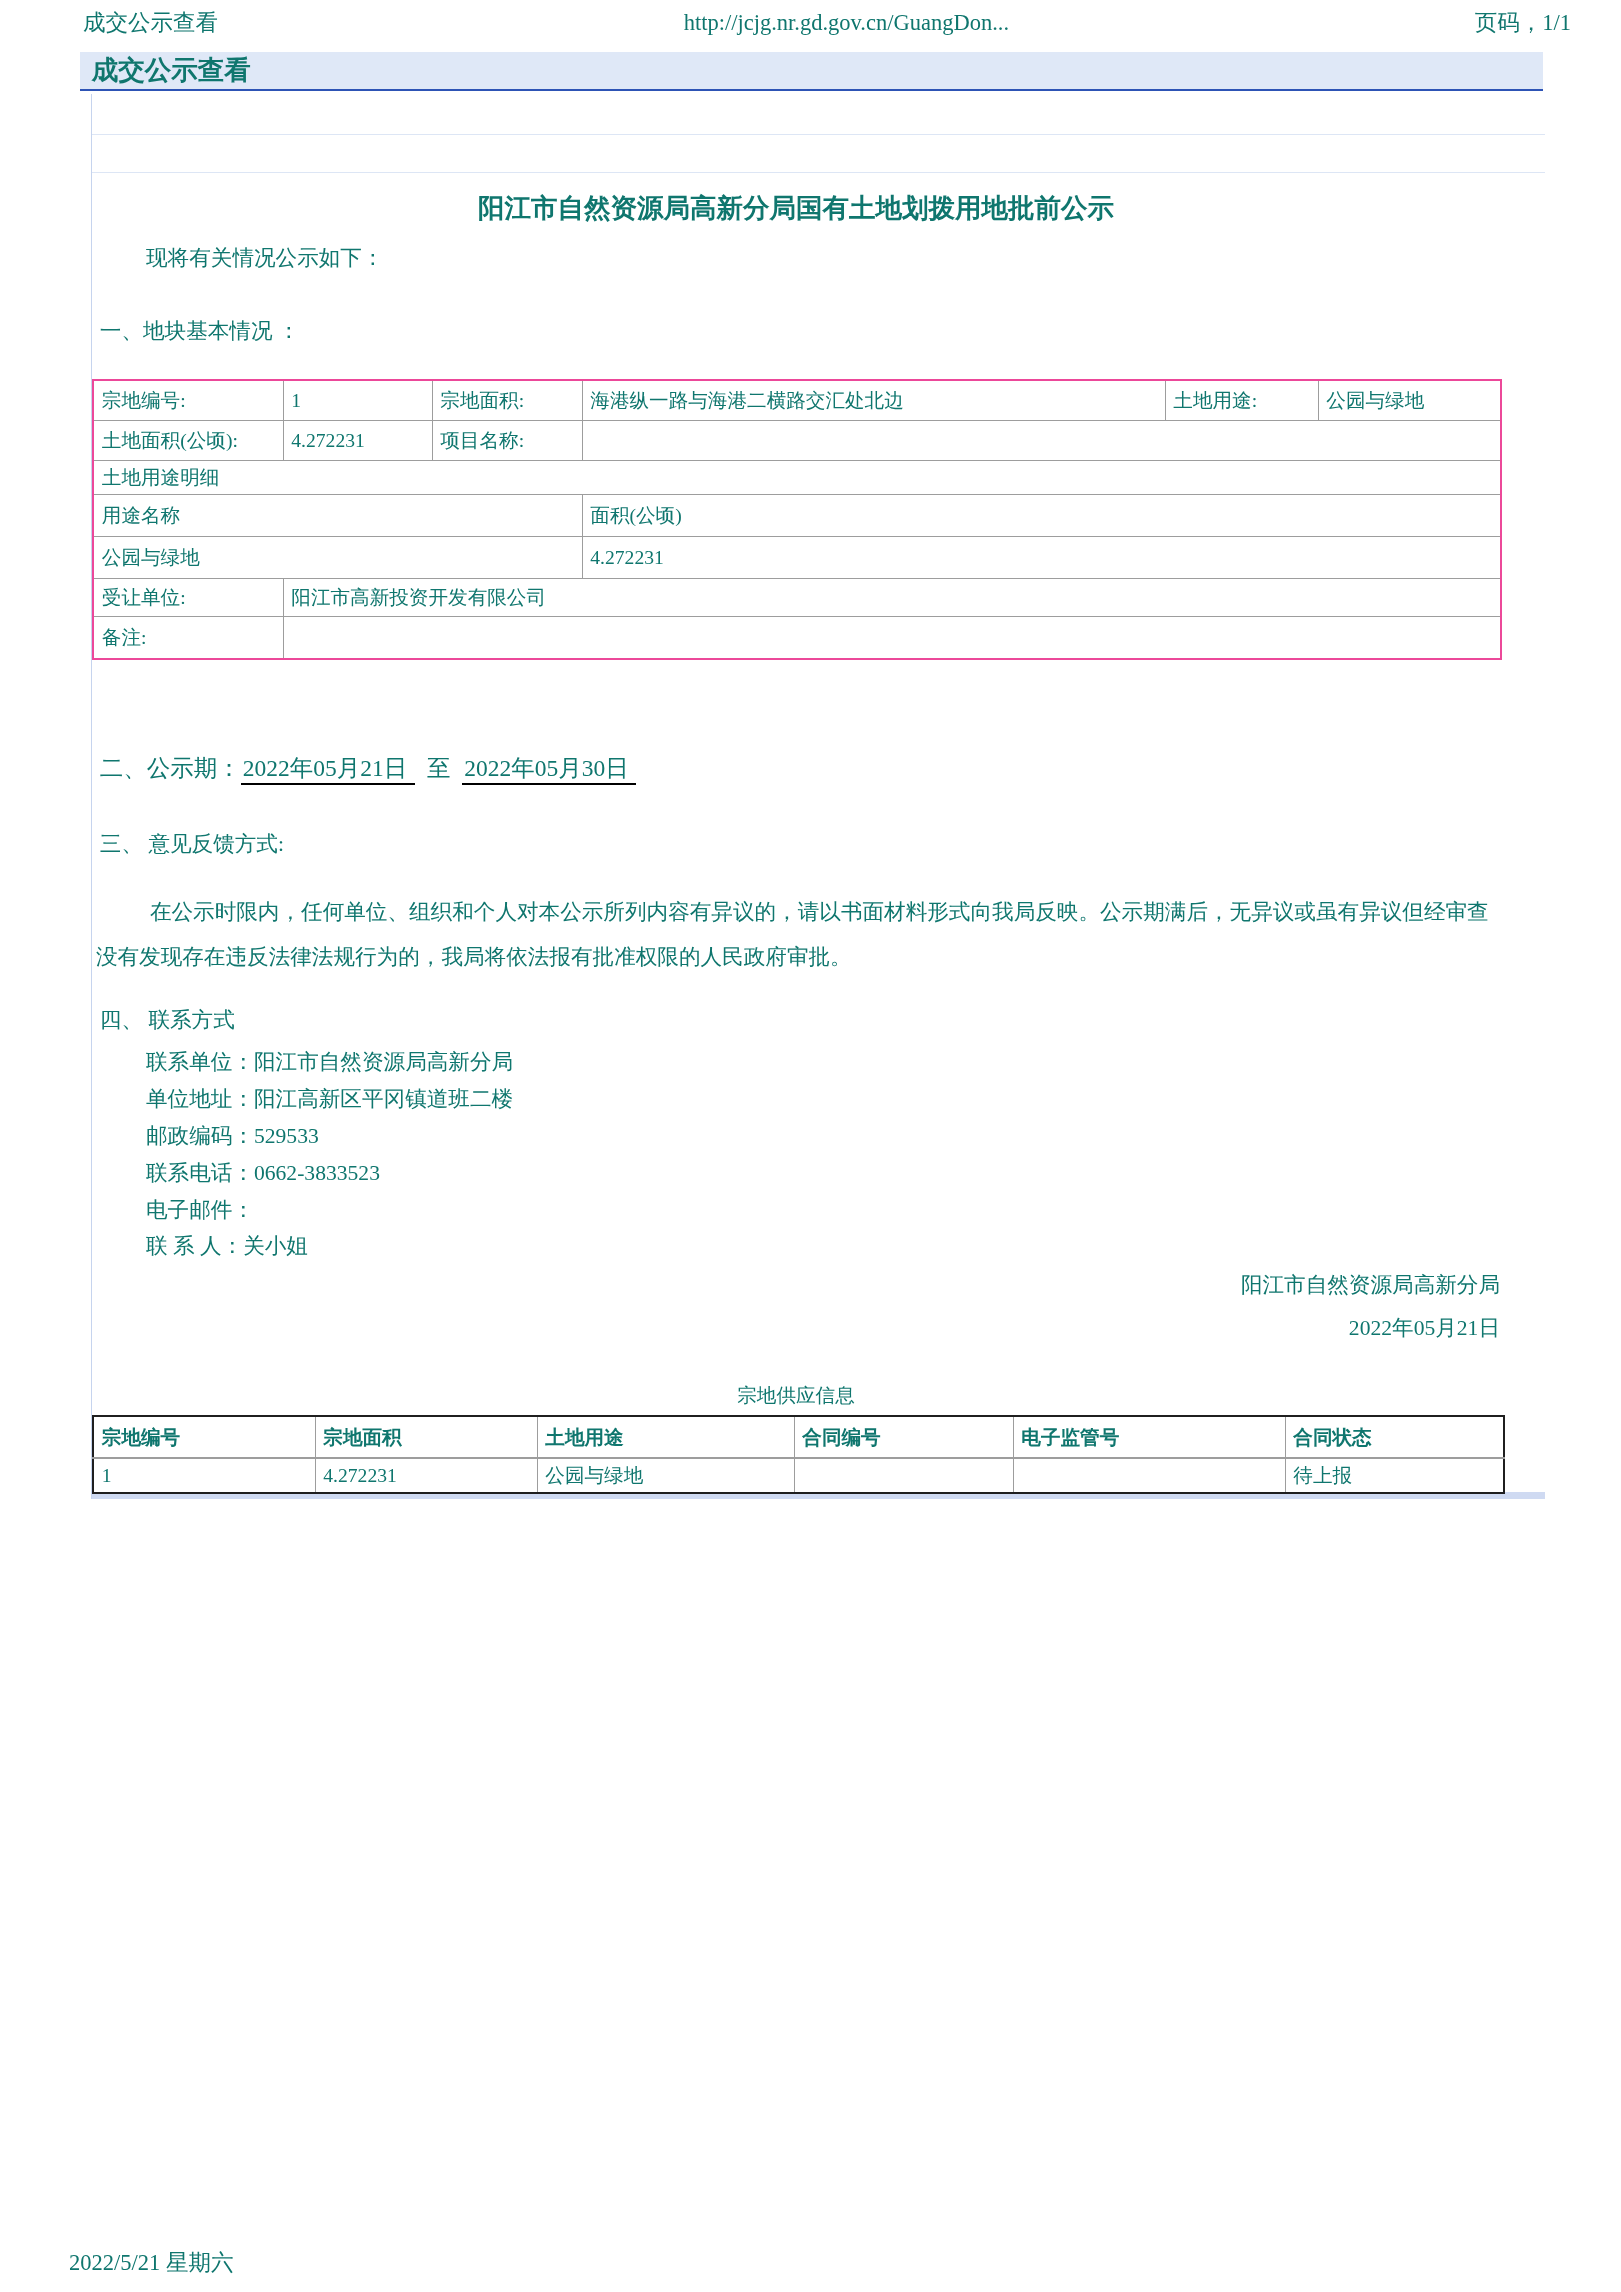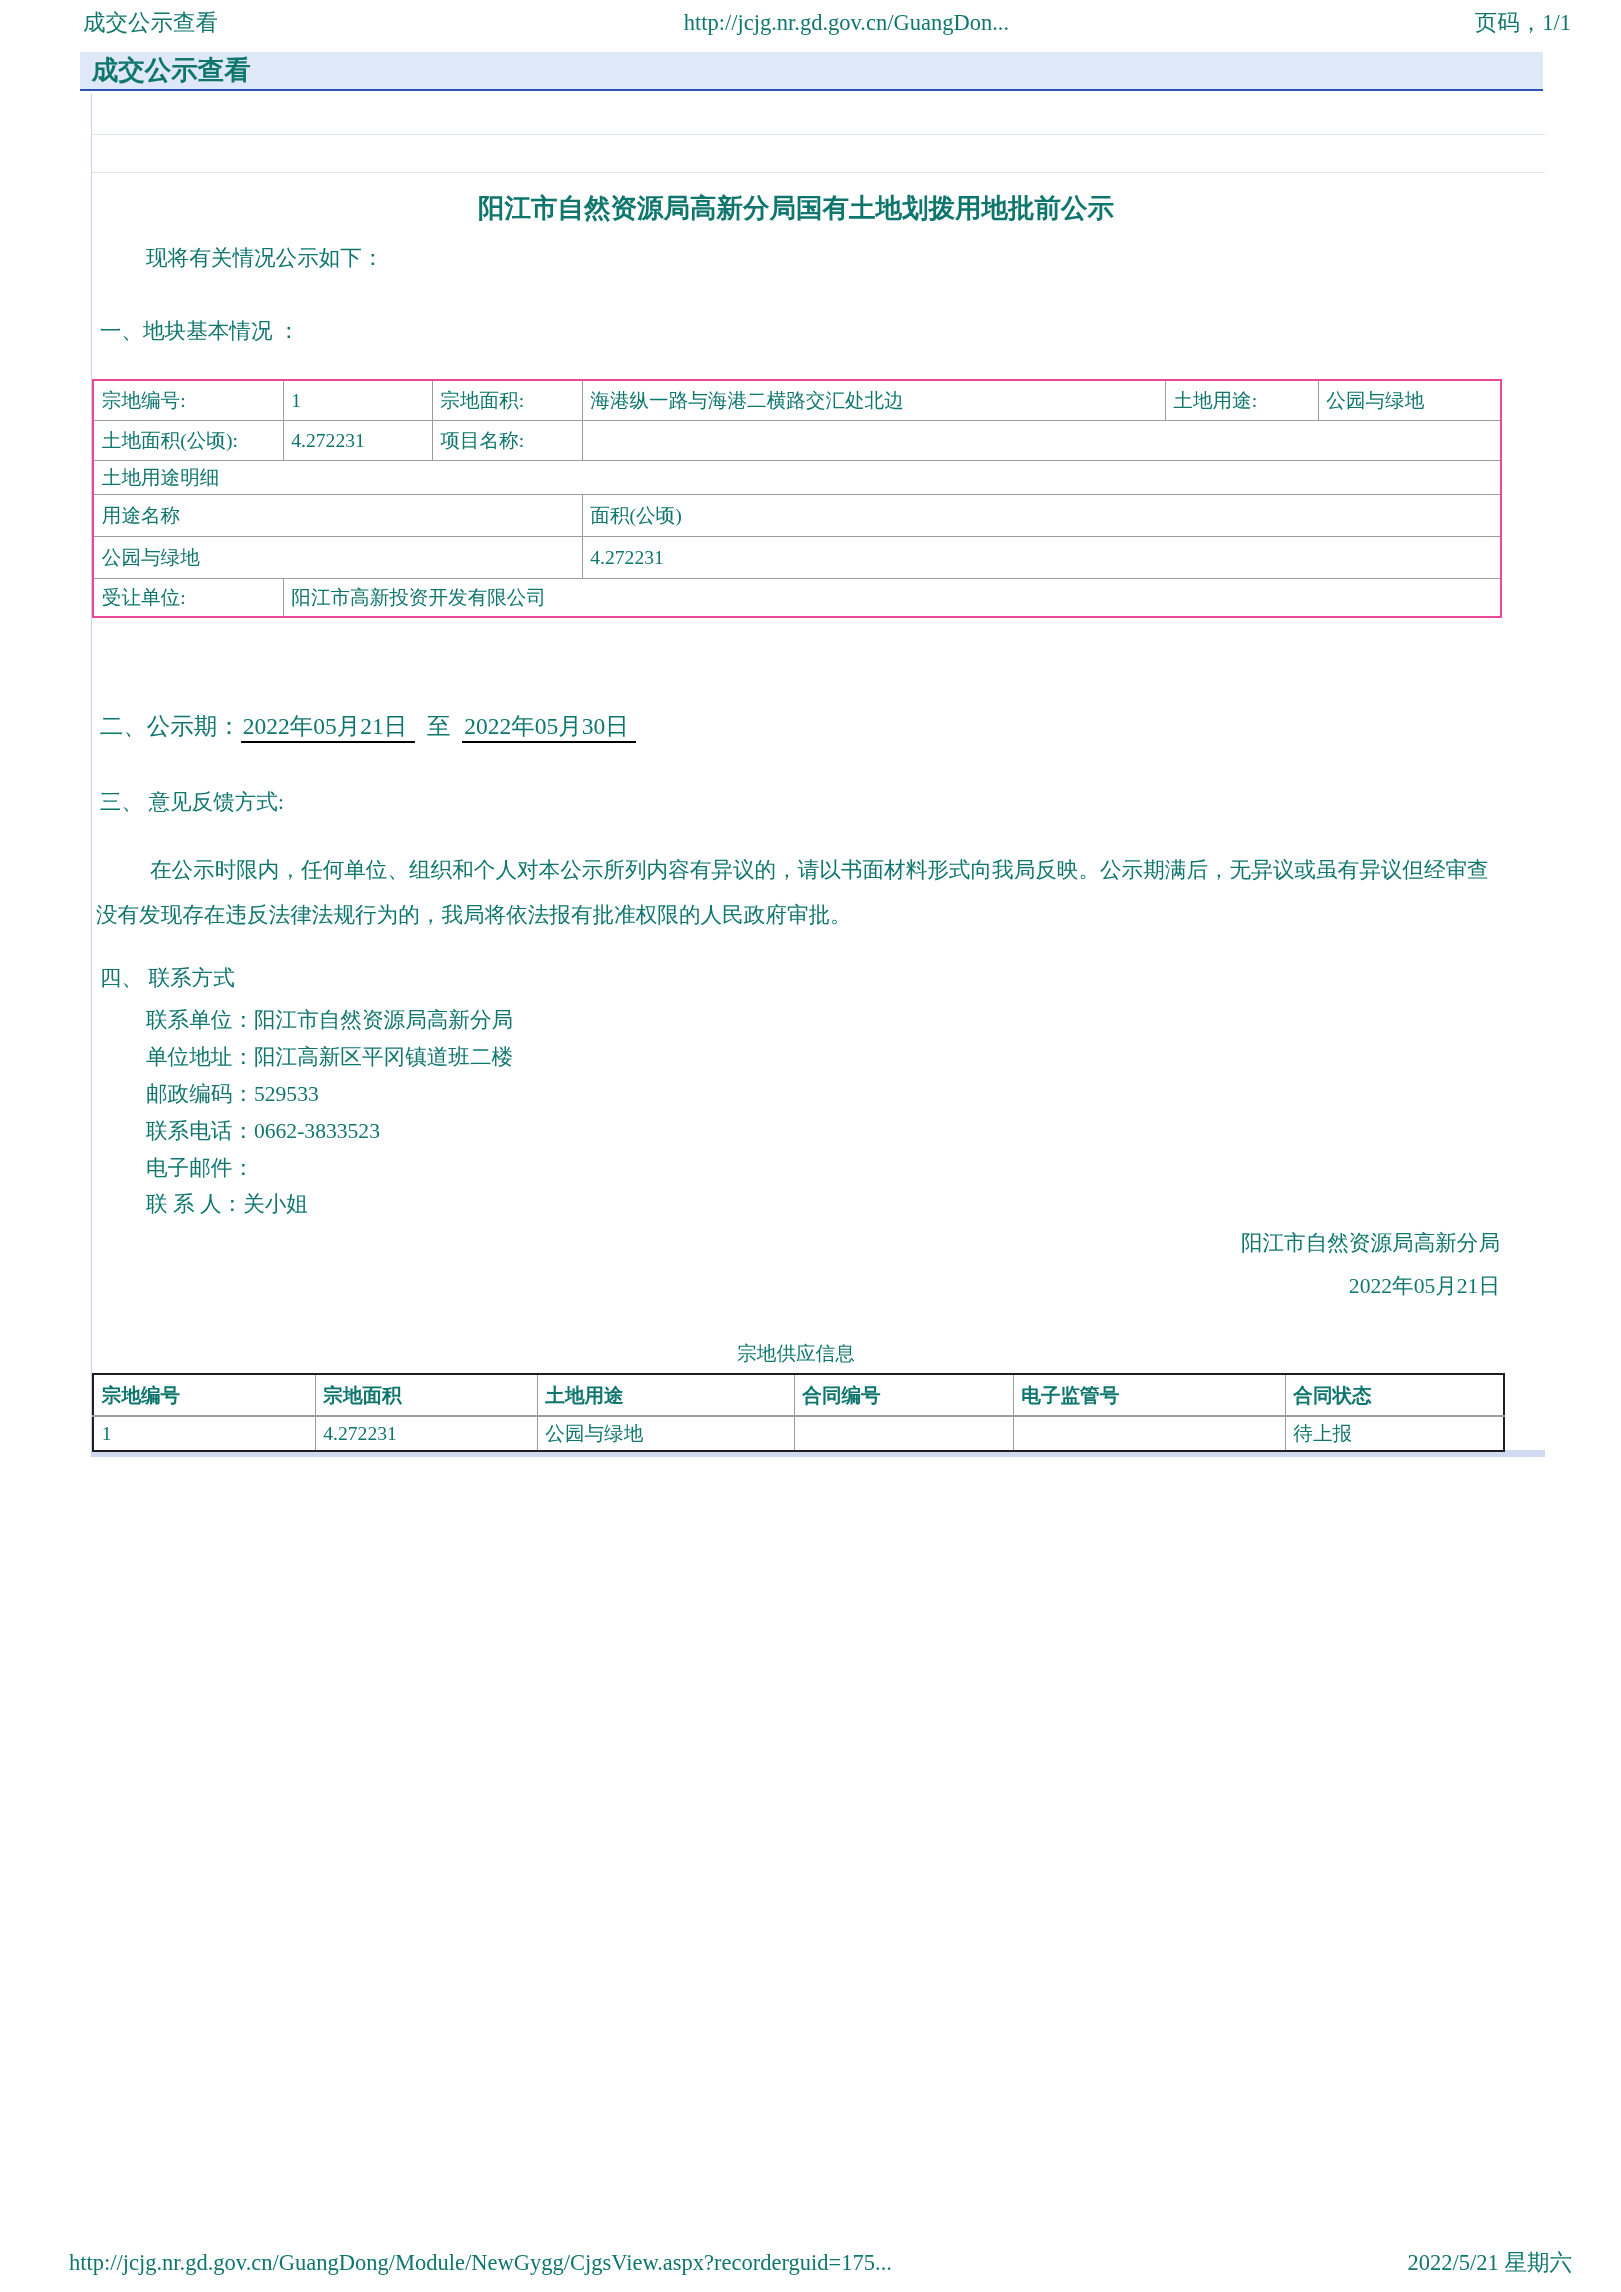--- a/index.html
+++ b/index.html
@@ -126,20 +126,24 @@
             <td colspan="3">面积(公顷)</td>
           </tr>
           <tr class="h42">
             <td colspan="3">公园与绿地</td>
             <td colspan="3">4.272231</td>
           </tr>
           <tr class="h38">
             <td>受让单位:</td>
             <td colspan="5">阳江市高新投资开发有限公司</td>
           </tr>
+          <tr class="h42">
+            <td>备注:</td>
+            <td colspan="5"></td>
+          </tr>
         </tbody>
       </table>
 
       <div class="sec-heading sec2">
         <span>二、公示期：</span><span class="u">2022年05月21日</span><span class="sep">至</span><span class="u">2022年05月30日</span>
       </div>
 
       <div class="sec-heading sec3">三、 意见反馈方式:</div>
       <div class="para">在公示时限内，任何单位、组织和个人对本公示所列内容有异议的，请以书面材料形式向我局反映。公示期满后，无异议或虽有异议但经审查没有发现存在违反法律法规行为的，我局将依法报有批准权限的人民政府审批。</div>
 
@@ -197,18 +201,17 @@
           </tr>
         </tbody>
       </table>
 
     </div>
 
     <div class="bottom-strip"></div>
   </div>
 
   <div class="print-footer">
-    <span>http://jcjg.nr.gd.gov.cn/GuangDong/Module/NewGygg/CjgsView.aspx?recorderguid=175...</span>
     <span>2022/5/21 星期六</span>
   </div>
 
 </div>
 
 
 </body></html>

